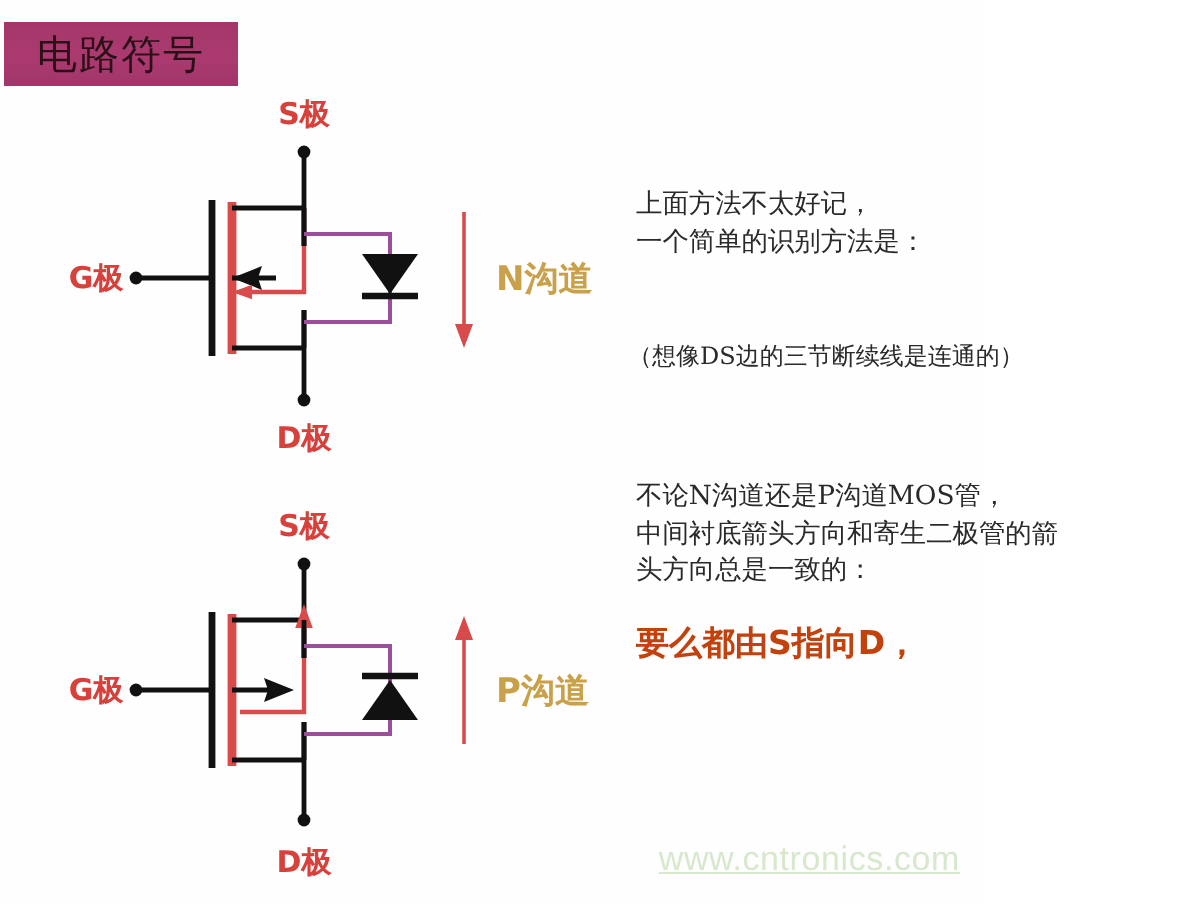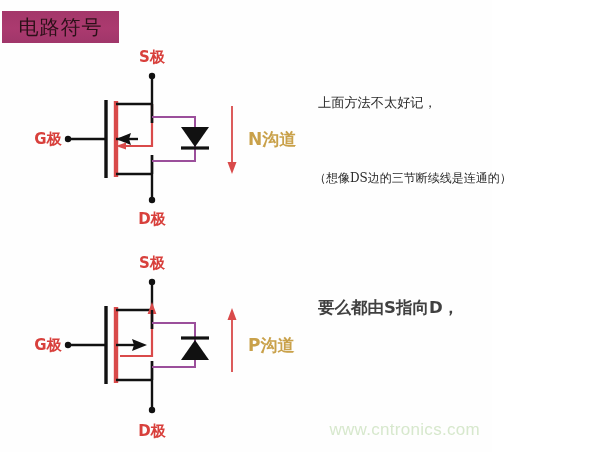--- a/index.html
+++ b/index.html
@@ -75,41 +75,42 @@
     font-size: 13.2px;
     line-height: 18.5px;
     white-space: nowrap;
   }
   #para-1 { top: 82px; left: 4px; }
   #para-2 { top: 157px; left: 0px; font-size: 12px; }
   #para-3 { top: 228px; left: 4px; }
   .para .ln { display: block; }
   .red-conclusion {
     position: absolute;
-    top: 285px;
+    top: 299px;
     left: 4px;
     font-family: "DejaVu Sans", "Liberation Sans", sans-serif;
     font-weight: bold;
     font-size: 16.5px;
     line-height: 22px;
-    color: #404040;
+    color: #c2410c;
     white-space: nowrap;
   }
   .red-conclusion .ln { display: block; }
 
   
   .watermark {
     position: absolute;
     right: 12px;
     bottom: 12px;
     font-family: "Liberation Sans", "DejaVu Sans", sans-serif;
     font-size: 17px;
     color: #d7e8cd;
     letter-spacing: 0.3px;
     white-space: nowrap;
+    text-decoration: underline;
   }
 </style>
 </head>
 <body>
 
 <div id="page">
 
   <div class="title-banner">
     <span class="title-text">电路符号</span>
   </div>
@@ -202,26 +203,32 @@
 
       <text x="238" y="101" font-family="DejaVu Sans, Liberation Sans, sans-serif" font-size="17" font-weight="bold" fill="#c9a14a">P沟道</text>
     </svg>
 
   </div>
 
   <div class="text-panel">
 
     <div class="para" id="para-1">
       <span class="ln">上面方法不太好记，</span>
+      <span class="ln">一个简单的识别方法是：</span>
     </div>
 
     <div class="para" id="para-2">
       <span class="ln">（想像DS边的三节断续线是连通的）</span>
     </div>
 
+    <div class="para" id="para-3">
+      <span class="ln">不论N沟道还是P沟道MOS管，</span>
+      <span class="ln">中间衬底箭头方向和寄生二极管的箭</span>
+      <span class="ln">头方向总是一致的：</span>
+    </div>
 
     <div class="red-conclusion">
       <span class="ln">要么都由S指向D，</span>
     </div>
 
   </div>
 
   <div class="watermark">www.cntronics.com</div>
 
 </div>

